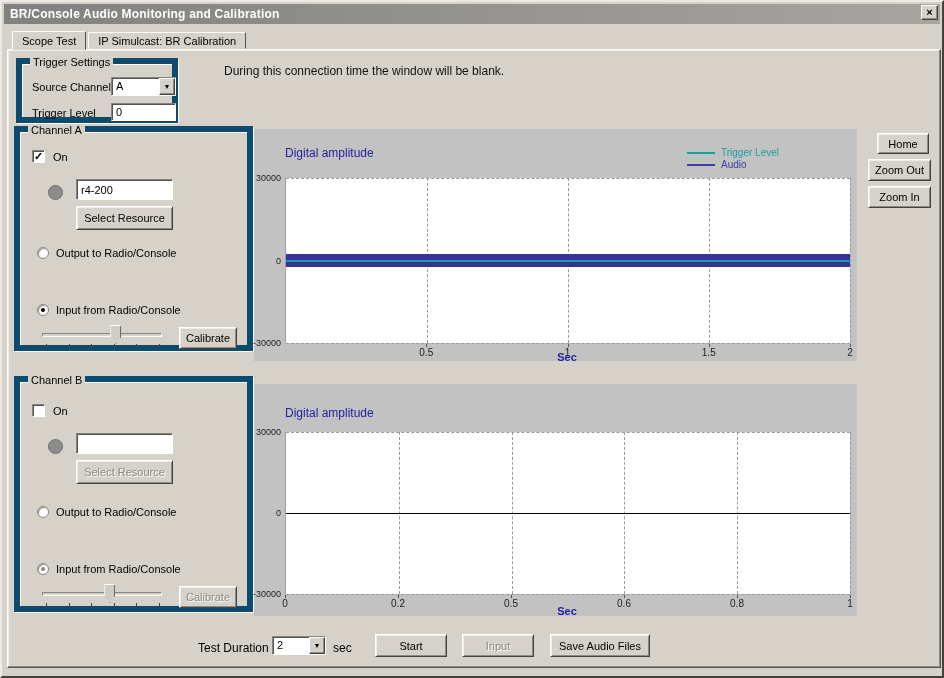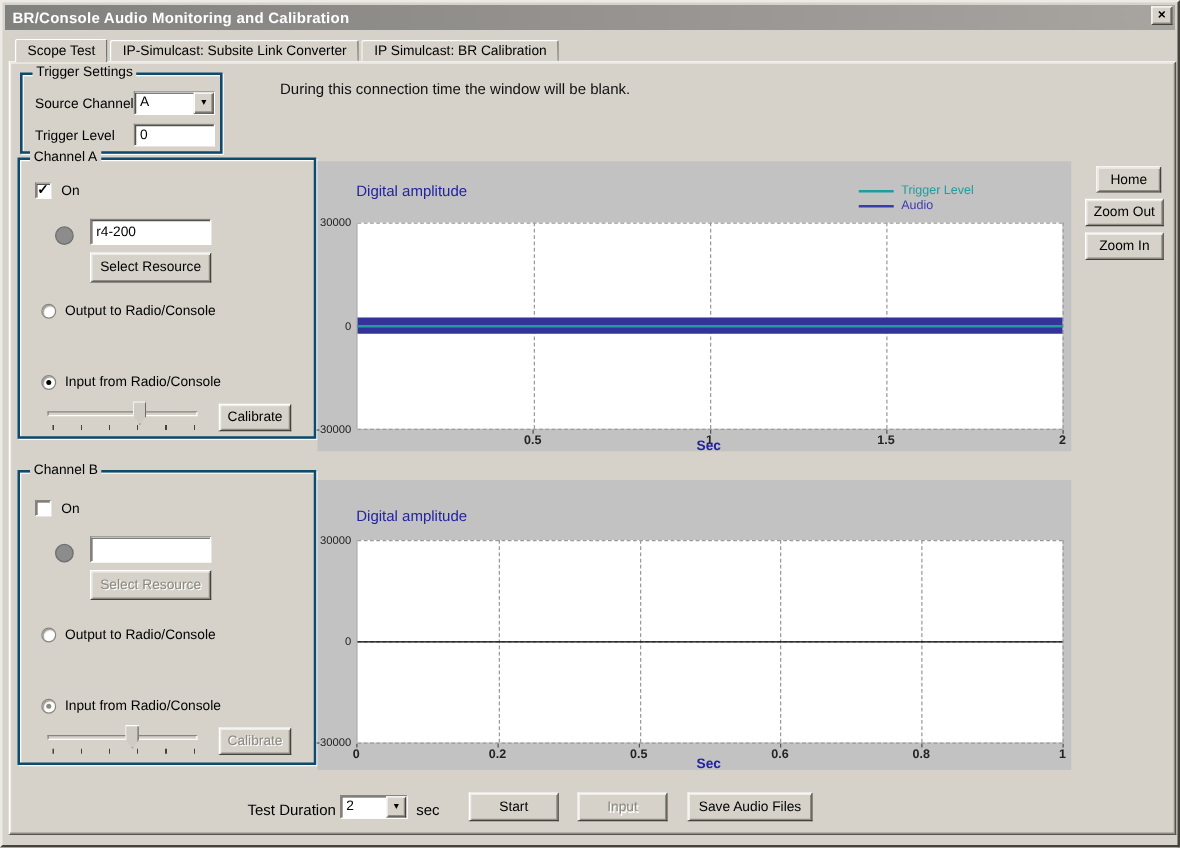--- a/index.html
+++ b/index.html
@@ -42,21 +42,21 @@
 
   .tabpage {
     position:absolute; left:5px; top:47px; width:934px; height:619px;
     background:#d6d2ca;
     border:1px solid; border-color:#fdfdfb #55534d #55534d #fdfdfb;
     box-shadow:inset -1px -1px 0 #8f8c85, inset 1px 1px 0 #efede8;
   }
 
   
   .groupbox {
-    position:absolute; border:2px solid #0c4a6e;
+    position:absolute; border:6px solid #0c4a6e;
     box-shadow:1px 1px 0 #fff, inset 1px 1px 0 #fff;
   }
   .groupbox > .gb-label {
     position:absolute; top:-8px; left:8px; background:#d6d2ca; padding:0 3px; white-space:nowrap;
   }
   .btn {
     background:#d6d2ca; border:1px solid; border-color:#fff #45423c #45423c #fff;
     box-shadow:inset 1px 1px 0 #efede8, inset -1px -1px 0 #8f8c85;
     font-family:"Liberation Sans",sans-serif; font-size:11px; color:#000;
     display:flex; align-items:center; justify-content:center; cursor:default; white-space:nowrap;
@@ -104,21 +104,21 @@
 
   
   .chart-panel { position:absolute; width:603px; height:232px; background:#c2c2c2; }
   .chart-title { position:absolute; left:31px; top:17px; color:#2222a3; font-size:12px; }
   .plot { position:absolute; left:31px; background:#fff; border-left:1px solid #a0a0a0; }
   .hgrid { position:absolute; left:0; right:0; height:0; border-top:1px dashed #9a9a9a; }
   .vgrid { position:absolute; top:0; bottom:0; width:0; border-left:1px dashed #9a9a9a; }
   .series { position:absolute; left:0; right:0; }
   .ygutter { position:absolute; left:0; width:29px; }
   .ytick { position:absolute; right:2px; transform:translateY(-50%); font-size:9px; color:#222; }
-  .xaxis { position:absolute; height:12px;font-weight:bold; }
+  .xaxis { position:absolute; height:12px; }
   .xtick { position:absolute; transform:translateX(-50%); font-size:10px; color:#222; top:3px; }
   .xtickmark { position:absolute; width:1px; height:3px; background:#555; top:0; }
   .xlabel { position:absolute; transform:translateX(-50%); color:#2222a3; font-size:11px; font-weight:bold; }
   .legend { position:absolute; display:flex; flex-direction:column; gap:1px; }
   .legend-row { display:flex; align-items:center; gap:6px; height:11px; }
   .legend-line { width:28px; height:2px; }
   .legend-text { font-size:10px; }
 
   .notice { position:absolute; left:222px; top:62px; width:640px; font-size:12px; line-height:15px; color:#111; }
 </style>
@@ -127,21 +127,20 @@
 
 <div class="window">
 
   <div class="titlebar">
     <span class="title">BR/Console Audio Monitoring and Calibration</span>
   </div>
   <div class="close-btn">×</div>
 
   <div class="tabstrip">
     <div class="tab active">Scope Test</div>
-    <div class="tab">IP-Simulcast: Subsite Link Converter</div>
     <div class="tab">IP Simulcast: BR Calibration</div>
   </div>
 
   <div class="tabpage"></div>
 
   <div class="groupbox" style="left:14px; top:56px; width:162px; height:65px;">
     <span class="gb-label">Trigger Settings</span>
     <span class="lbl" style="left:10px; top:17px;">Source Channel</span>
     <div class="combo" style="left:89px; top:13px; width:65px; height:19px;">
       <span class="combo-value">A</span>

